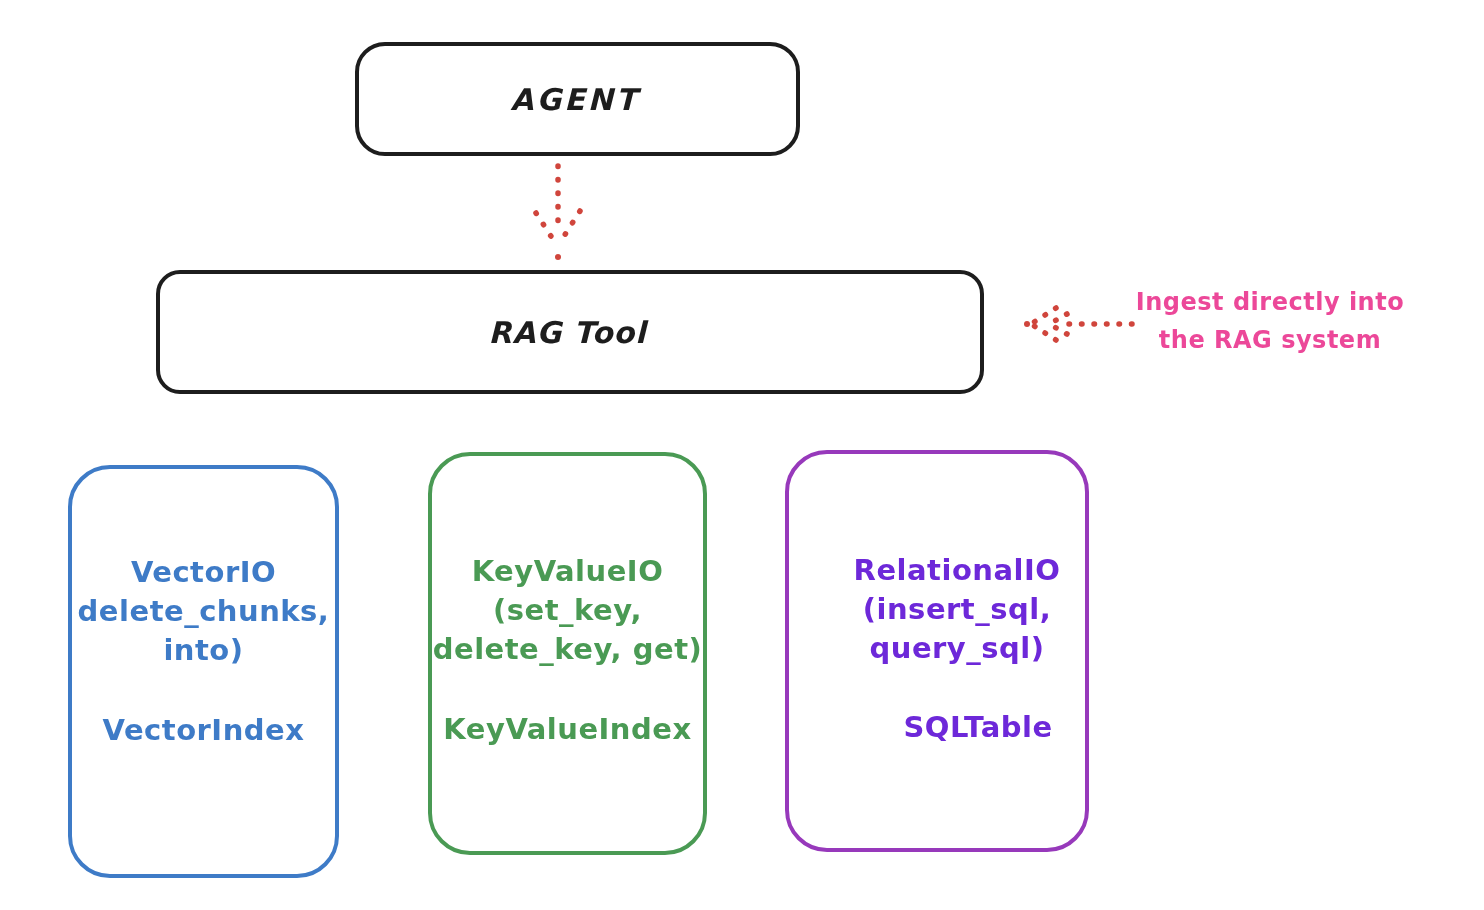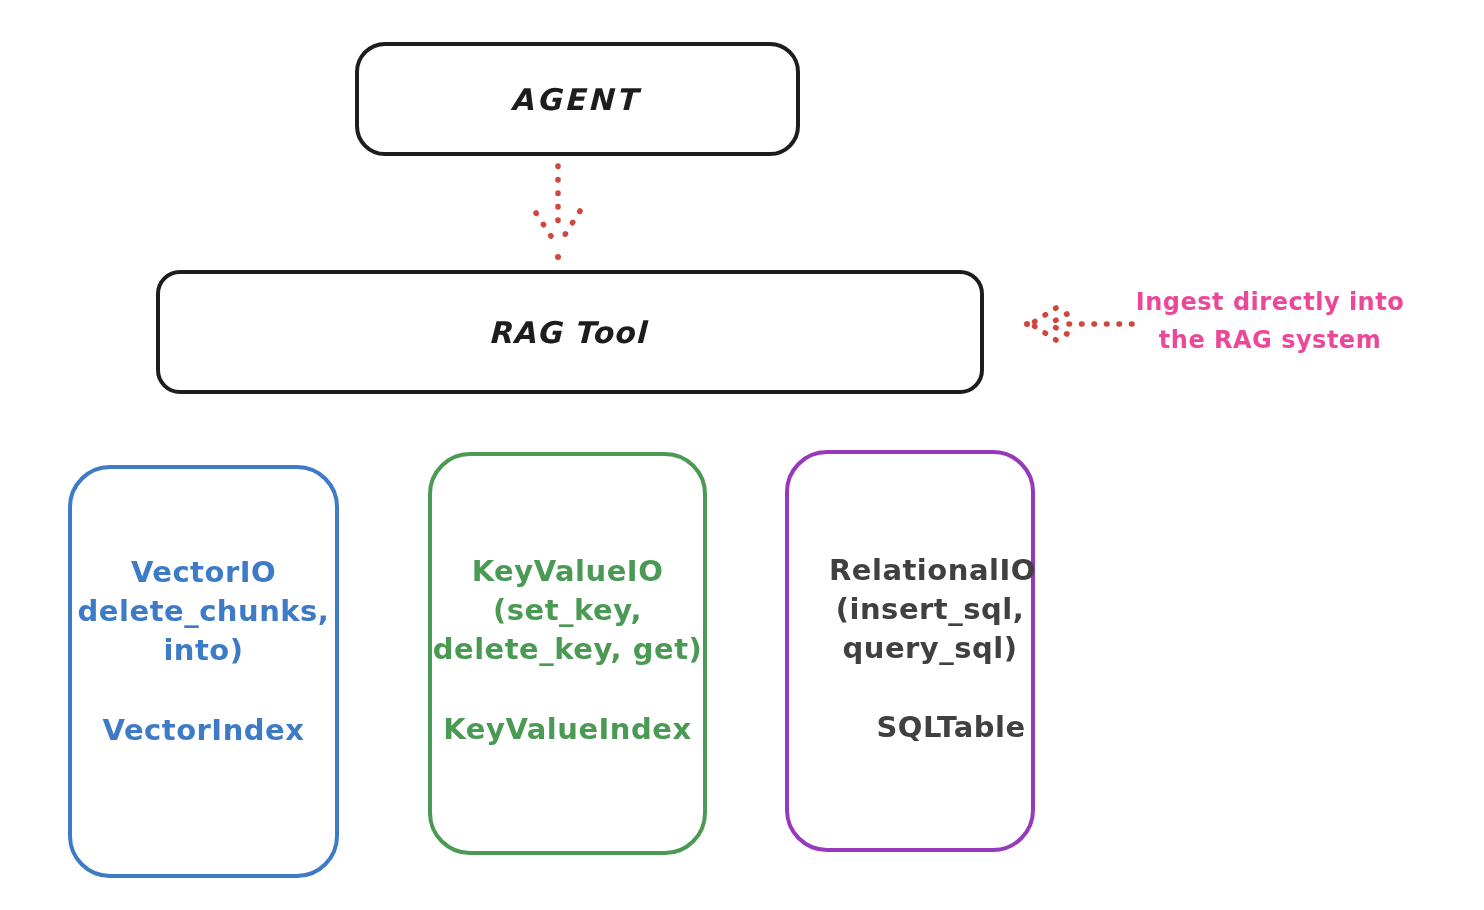--- a/index.html
+++ b/index.html
@@ -32,21 +32,21 @@
   
   .card{
     position:absolute;
     box-sizing:border-box;
     border-radius:42px;
     background:#ffffff;
     text-align:center;
   }
   .card-blue{left:68px;top:455px;width:271px;height:413px;border:4.5px solid #3e7bc7;color:#3e7bc7;padding-top:84px;margin-top:10px;}
   .card-green{left:428px;top:452px;width:279px;height:403px;border:4.5px solid #4a9a54;color:#4a9a54;padding-top:96px;}
-  .card-purple{left:785px;top:450px;width:250px;height:402px;border:4.5px solid #9739bb;color:#404040;padding-top:97px;padding-left:40px;}
+  .card-purple{left:785px;top:450px;width:304px;height:402px;border:4.5px solid #9739bb;color:#6d28d9;padding-top:97px;padding-left:40px;}
   .card .line{
     font-size:29px;font-weight:bold;line-height:39px;
     letter-spacing:0.5px;white-space:nowrap;
   }
   .card .index-label{
     margin-top:41px;
     font-size:29px;font-weight:bold;line-height:39px;
     letter-spacing:0.5px;
   }
   .card-purple .index-label{margin-top:40px;margin-left:42px;}

